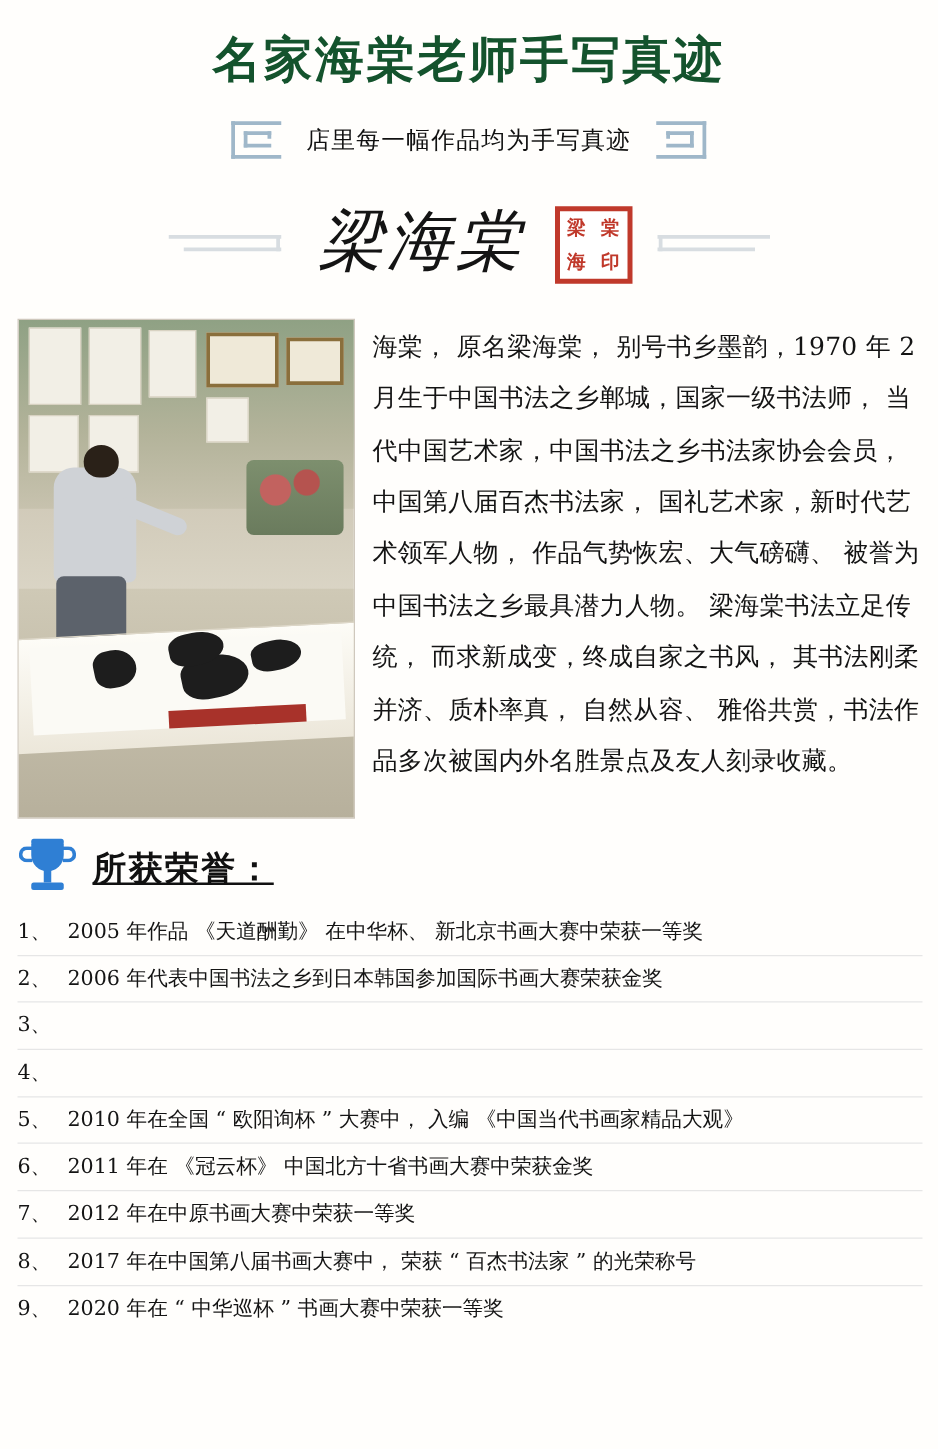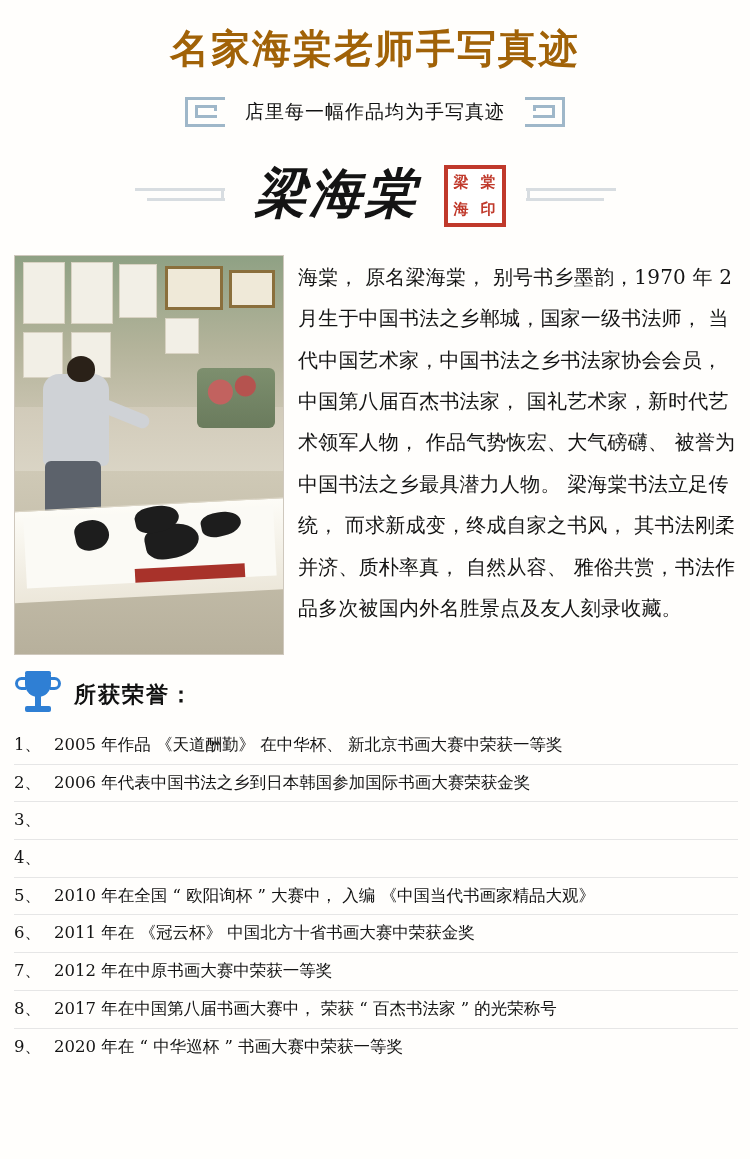--- a/index.html
+++ b/index.html
@@ -21,21 +21,21 @@
     position: relative;
     background: #fffefc;
   }
 
   
   .header-title {
     text-align: center;
     font-size: 39px;
     font-weight: bold;
     letter-spacing: 2px;
-    color: #a16207;
+    color: #14532d;
     padding-top: 28px;
     line-height: 1.1;
     font-family: "DejaVu Sans", "Liberation Sans", sans-serif;
   }
 
   .subtitle-wrap {
     margin-top: 20px;
     display: flex;
     justify-content: center;
     align-items: center;
@@ -98,21 +98,21 @@
   }
   .sig-deco.l i:nth-child(1){ left:0;  top:12px; width:90px; }
   .sig-deco.l i:nth-child(2){ left:12px; top:22px; width:78px; }
   .sig-deco.l i:nth-child(3){ left:86px; top:12px; width:3px; height:13px; }
   .sig-deco.r i:nth-child(1){ right:0;  top:12px; width:90px; }
   .sig-deco.r i:nth-child(2){ right:12px; top:22px; width:78px; }
   .sig-deco.r i:nth-child(3){ right:86px; top:12px; width:3px; height:13px; }
 
   .sig-name {
     font-size: 52px;
-    font-weight: bold;
+    font-weight: normal;
     font-style: italic;
     letter-spacing: 3px;
     color: #141414;
     font-family: "DejaVu Serif", "Liberation Serif", serif;
     padding: 0 10px 6px 10px;
     line-height: 1;
   }
   .seal {
     width: 62px;
     height: 62px;
@@ -251,25 +251,26 @@
   }
   .trophy .handle-l { left: -1px; border-right: none; border-radius: 8px 0 0 8px; }
   .trophy .handle-r { right: -1px; border-left: none; border-radius: 0 8px 8px 0; }
   .trophy .stem {
     position: absolute; left: 19px; top: 23px; width: 6px; height: 10px; background: #2f7fd4;
   }
   .trophy .base {
     position: absolute; left: 9px; top: 33px; width: 26px; height: 6px; background: #2f7fd4; border-radius: 2px;
   }
   .honors-title {
-    font-size: 22px;
+    font-size: 27px;
     font-weight: bold;
     letter-spacing: 2px;
     color: #111;
     font-family: "DejaVu Sans", "Liberation Sans", sans-serif;
+    text-decoration: underline;
   }
 
   .honor-list {
     padding: 4px 12px 0 14px;
   }
   .honor-item {
     display: flex;
     align-items: baseline;
     font-size: 16.5px;
     line-height: 1.62;

